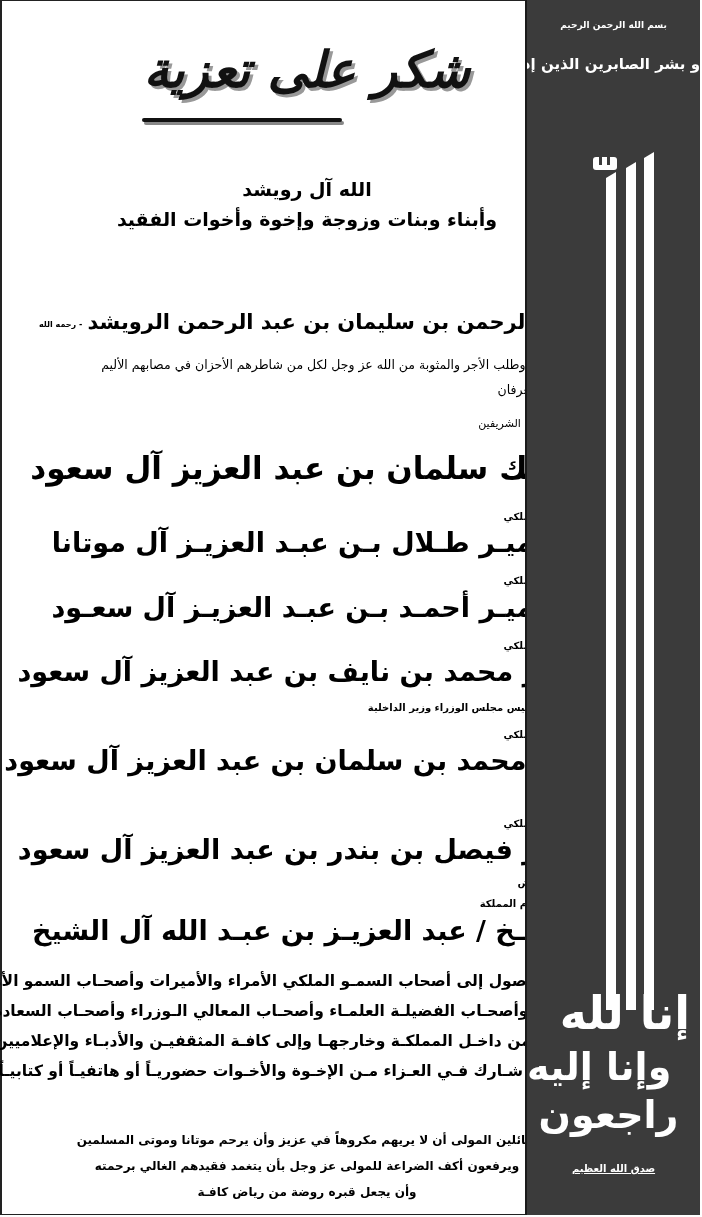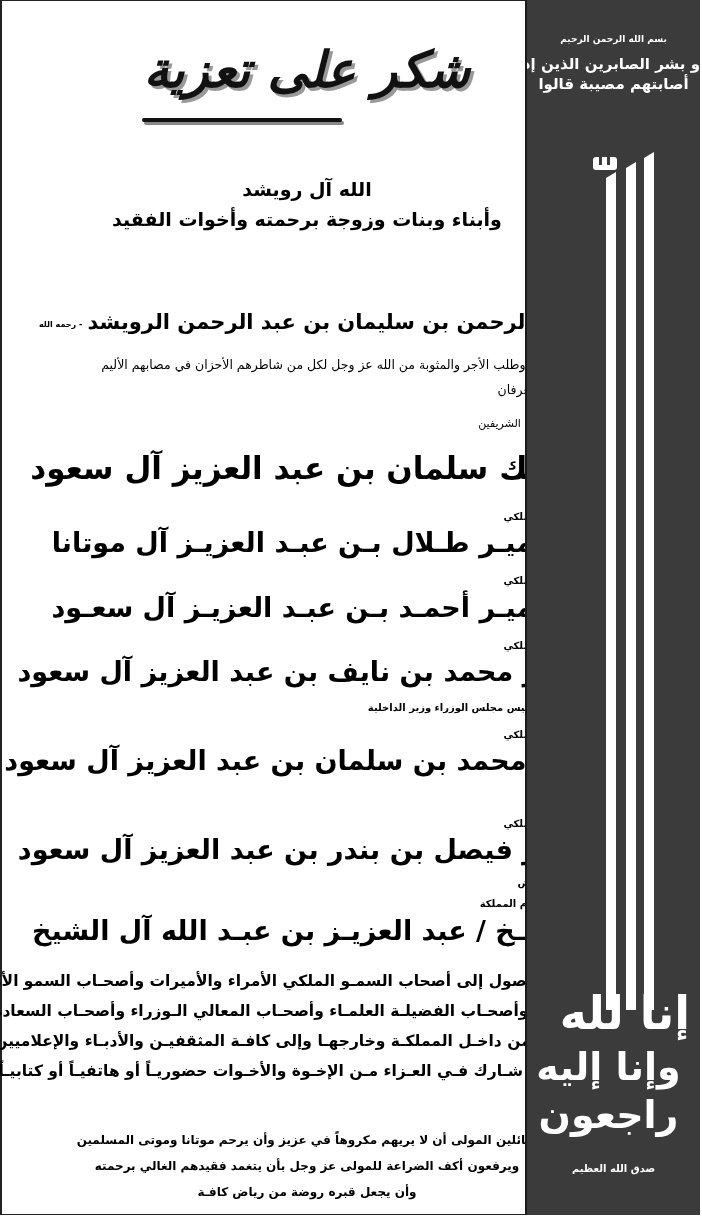--- a/index.html
+++ b/index.html
@@ -19,42 +19,42 @@
   .title-swash { position: absolute; top: 118px; left: 140px; width: 200px; height: 4px;
                  background: #111; border-radius: 2px; box-shadow: 2px 3px 0 #888; }
   .h2 { font-weight: bold; font-size: 19px; }
   .h3 { font-weight: normal; font-size: 14px; text-align: right; }
   .sm { font-weight: bold; font-size: 10px; text-align: right; }
   .big { font-weight: bold; font-size: 30px; letter-spacing: 0px; }
   .big2 { font-weight: bold; font-size: 27px; }
   .tiny { font-size: 8px; font-weight: bold; vertical-align: middle; }
   .para { font-weight: bold; font-size: 15.5px; line-height: 30px; }
   .closing { font-weight: bold; font-size: 12px; line-height: 23px; }
-  .side-basmala { top: 34px; font-size: 9px; font-weight: bold; }
+  .side-basmala { top: 20px; font-size: 9px; font-weight: bold; }
   .side-verse { top: 54px; font-size: 15px; font-weight: bold; line-height: 20px; }
   .bar { position: absolute; background: #fff; }
   .hamza-box { position: absolute; left: 593px; top: 157px; width: 24px; height: 13px;
                background: #fff; border-radius: 3px; }
   .hamza-box::after { content: ""; position: absolute; left: 6px; top: 0; width: 3px; height: 8px; background: #3b3b3b; }
   .hamza-box::before { content: ""; position: absolute; left: 14px; top: 0; width: 3px; height: 8px; background: #3b3b3b; }
   .side-big { font-weight: bold; color: #ffffff; line-height: 1; }
-  .side-footer { top: 1163px; font-size: 10px; font-weight: bold; }
+  .side-footer { top: 1163px; font-size: 10px; font-weight: bold; text-decoration: underline; }
 </style>
 </head>
 <body>
 
 <div class="frame"></div>
 
 <div class="main">
 
   <div class="line title-callig">شكر على تعزية</div>
   <div class="title-swash"></div>
 
   <div class="line h2" style="top:178px">الله آل رويشد</div>
-  <div class="line h2" style="top:208px">وأبناء وبنات وزوجة برحمته وأخوات الفقيد</div>
+  <div class="line h2" style="top:208px">وأبناء وبنات وزوجة وإخوة وأخوات الفقيد</div>
   <div class="line h3" style="top:243px;font-size:13px">المؤرخ والأديب</div>
   <div class="line" style="top:310px">
     <span class="h2" style="font-size:21px">عبد الرحمن بن سليمان بن عبد الرحمن الرويشد</span>
     <span class="tiny">- رحمه الله</span>
   </div>
 
   <div class="line h3" style="top:357px;font-size:12.5px">يتقدمون بالشكر وطلب الأجر والمثوبة من الله عز وجل لكل من شاطرهم الأحزان في مصابهم الأليم</div>
   <div class="line h3" style="top:382px;font-size:12.5px">الأجر بالشكر والعرفان</div>
 
   <div class="line h3" style="top:417px;font-size:11px">مقام خادم الحرمين الشريفين</div>
@@ -89,24 +89,23 @@
   <div class="line para" style="top:1056px">وكافـة مـن شـارك فـي العـزاء مـن الإخـوة والأخـوات حضوريـاً أو هاتفيـاً أو كتابيـاً</div>
 
   <div class="line closing" style="top:1129px">سائلين المولى أن لا يريهم مكروهاً في عزيز وأن يرحم موتانا وموتى المسلمين</div>
   <div class="line closing" style="top:1155px">ويرفعون أكف الضراعة للمولى عز وجل بأن يتغمد فقيدهم الغالي برحمته</div>
   <div class="line closing" style="top:1181px">وأن يجعل قبره روضة من رياض كافـة</div>
 </div>
 
 <div class="side">
   <div class="line side-basmala">بسم الله الرحمن الرحيم</div>
   <div class="line side-verse">و بشر الصابرين الذين إذا</div>
-  <div class="line side-verse" style="top:74px">أصابتهم مصيبة قالوا</div>
 
   <div class="line side-big" style="top:990px;font-size:46px;text-align:right;right:10px">إنا لله</div>
-  <div class="line side-big" style="top:1048px;font-size:38px;text-align:center;right:10px">وإنا إليه</div>
+  <div class="line side-big" style="top:1048px;font-size:38px;text-align:left;right:10px">وإنا إليه</div>
   <div class="line side-big" style="top:1096px;font-size:38px;text-align:center;right:10px">راجعون</div>
   <div class="line side-footer">صدق الله العظيم</div>
 </div>
 
 <div class="hamza-box"></div>
 <div class="bar" style="left:606px;top:172px;width:10px;height:838px;clip-path:polygon(0 6px,100% 0,100% 100%,0 100%)"></div>
 <div class="bar" style="left:626px;top:162px;width:10px;height:848px;clip-path:polygon(0 6px,100% 0,100% 100%,0 100%)"></div>
 <div class="bar" style="left:644px;top:152px;width:10px;height:858px;clip-path:polygon(0 6px,100% 0,100% 100%,0 100%)"></div>
 
 </body></html>

